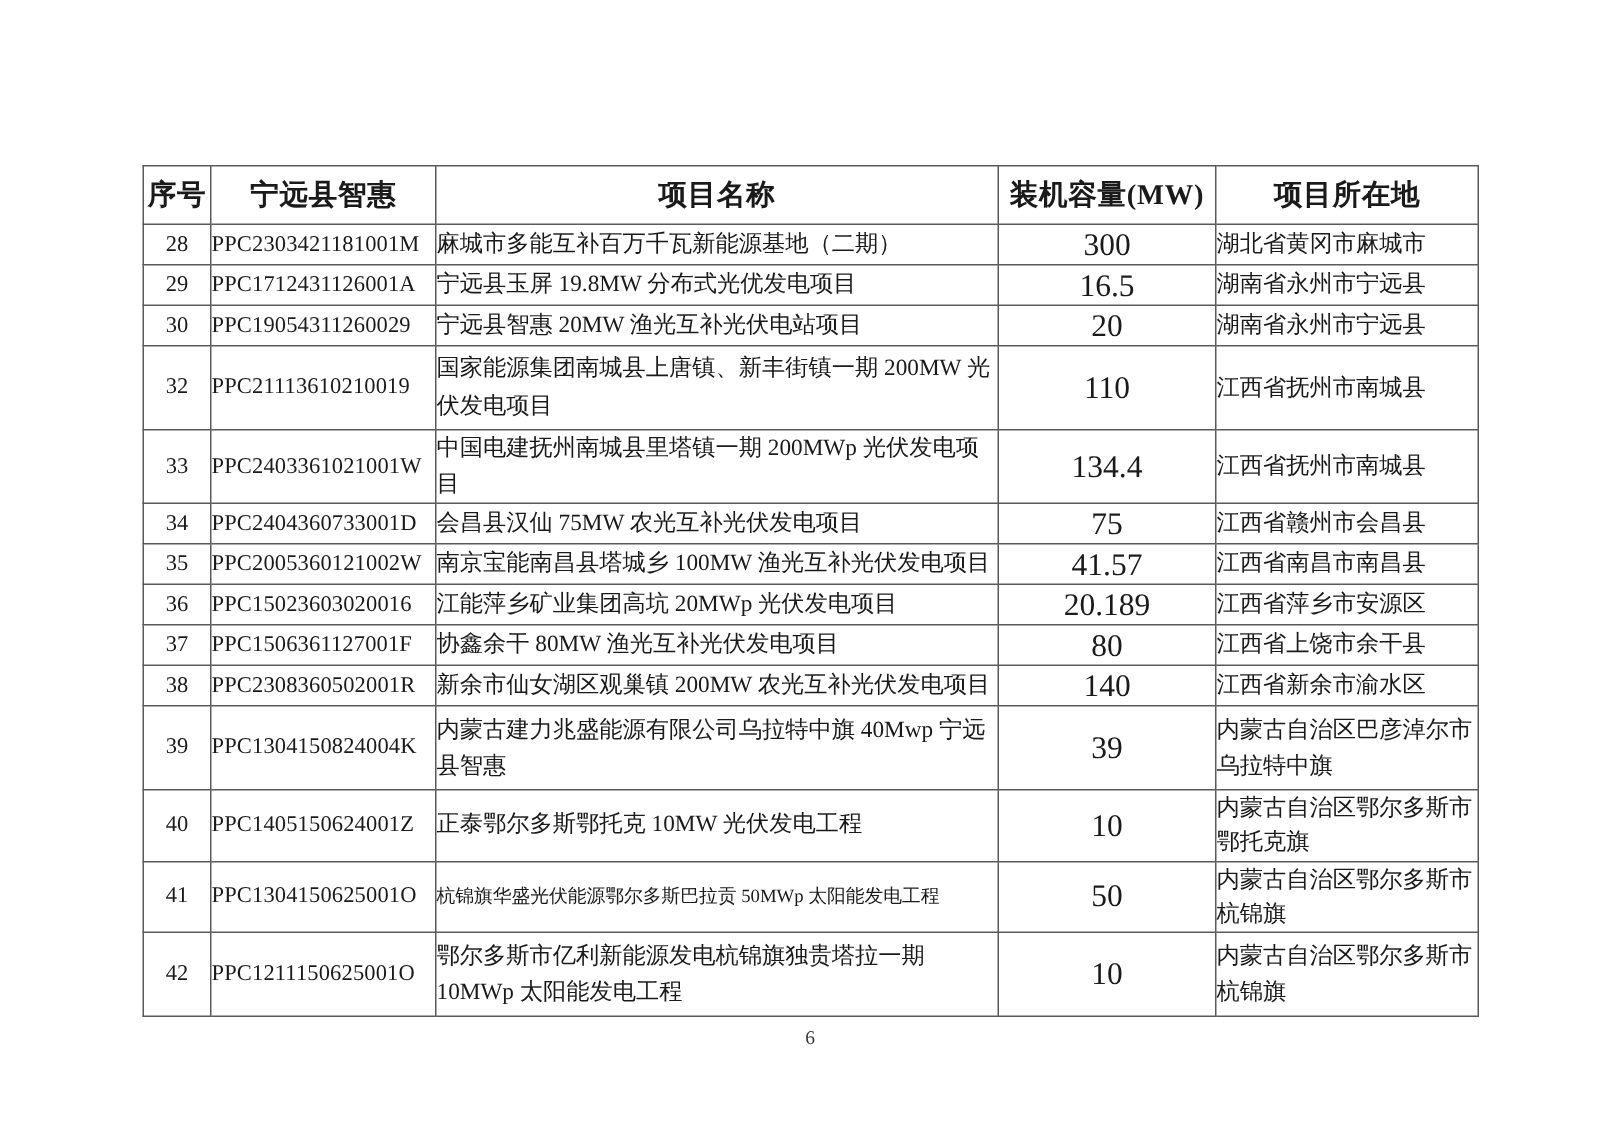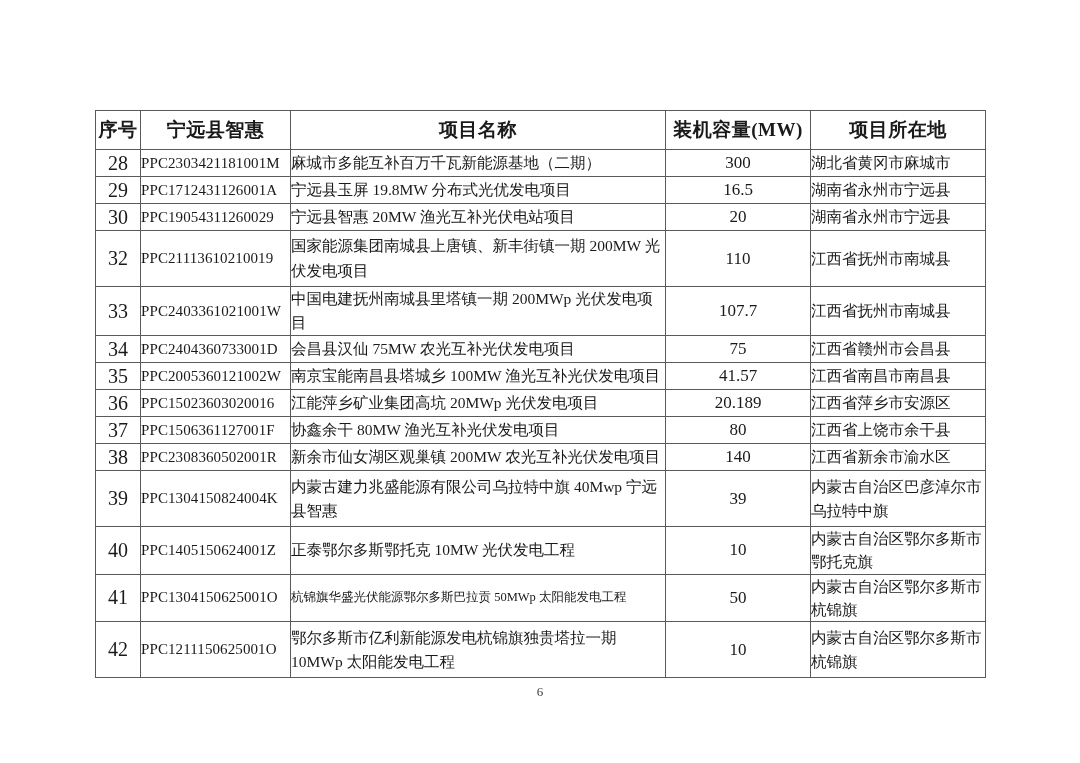--- a/index.html
+++ b/index.html
@@ -55,21 +55,21 @@
   thead th {
     height: 38px;
     font-size: 19px;
     font-weight: 700;
     text-align: center;
     letter-spacing: 0.5px;
   }
 
   td.seq {
     text-align: center;
-    font-size: 20px;
+    font-size: 15px;
     font-family: "Liberation Serif", serif;
   }
 
   td.code {
     text-align: left;
     font-size: 15px;
     font-family: "Liberation Serif", serif;
     letter-spacing: 0.1px;
     white-space: nowrap;
   }
@@ -79,21 +79,21 @@
     font-size: 15.5px;
     line-height: 1.55;
     padding: 2px 5px 2px 6px;
   }
   td.name.small {
     font-size: 12.5px;
   }
 
   td.cap {
     text-align: center;
-    font-size: 17px;
+    font-size: 21px;
     font-family: "Liberation Serif", serif;
   }
 
   td.loc {
     text-align: left;
     font-size: 15.5px;
     line-height: 1.5;
     padding: 2px 4px;
   }
 
@@ -161,21 +161,21 @@
             <td class="seq">32</td>
             <td class="code">PPC21113610210019</td>
             <td class="name">国家能源集团南城县上唐镇、新丰街镇一期 200MW 光伏发电项目</td>
             <td class="cap">110</td>
             <td class="loc">江西省抚州市南城县</td>
           </tr>
           <tr class="r-compact">
             <td class="seq">33</td>
             <td class="code">PPC2403361021001W</td>
             <td class="name">中国电建抚州南城县里塔镇一期 200MWp 光伏发电项目</td>
-            <td class="cap">107.7</td>
+            <td class="cap">134.4</td>
             <td class="loc">江西省抚州市南城县</td>
           </tr>
           <tr class="r-compact">
             <td class="seq">34</td>
             <td class="code">PPC2404360733001D</td>
             <td class="name">会昌县汉仙 75MW 农光互补光伏发电项目</td>
             <td class="cap">75</td>
             <td class="loc">江西省赣州市会昌县</td>
           </tr>
           <tr class="r-compact">

